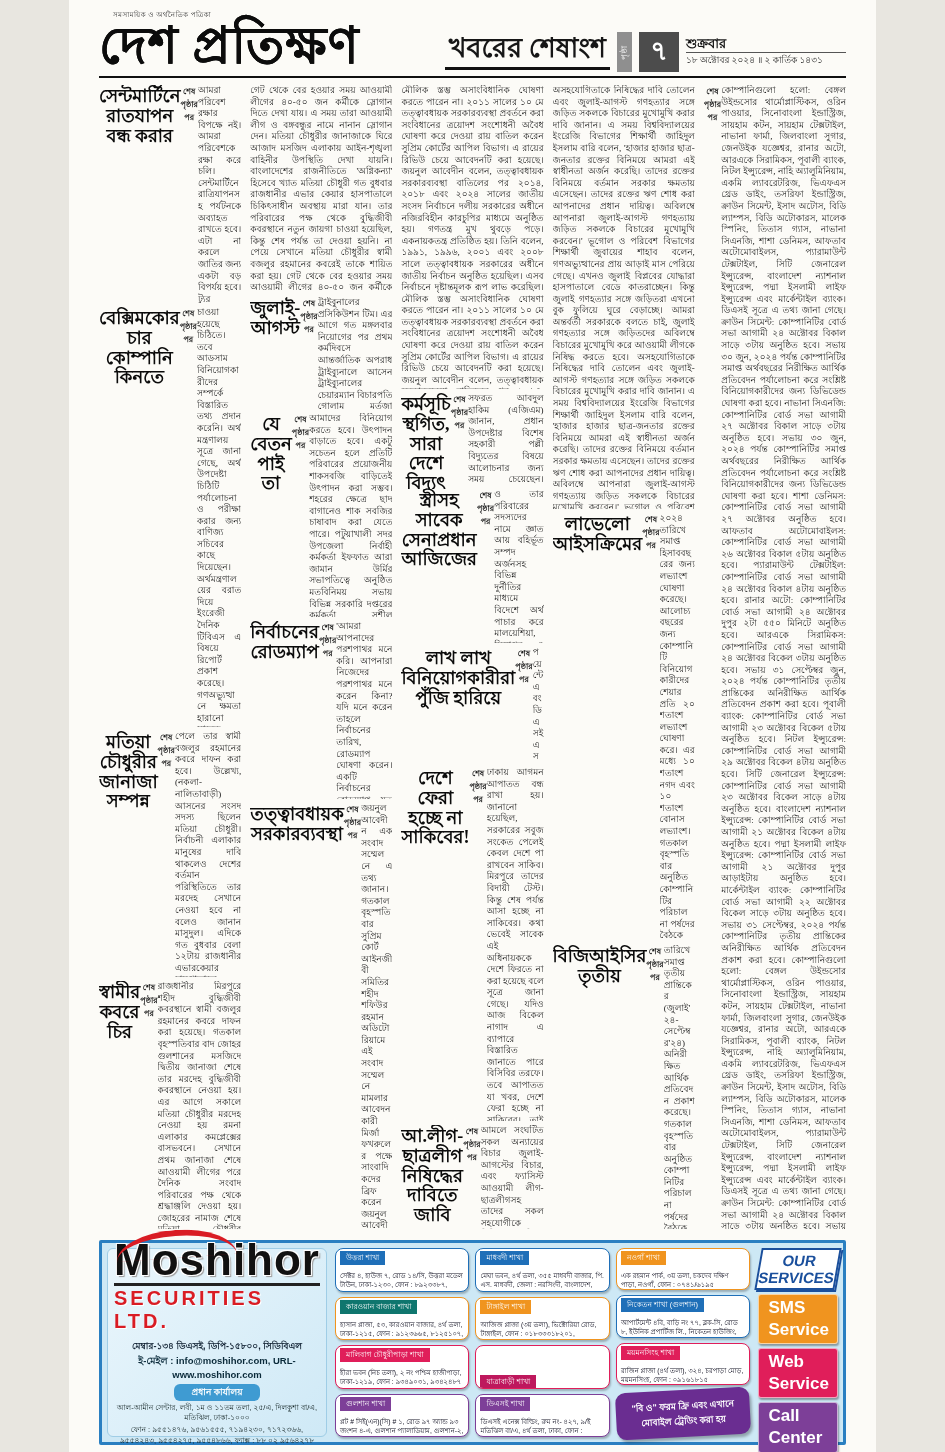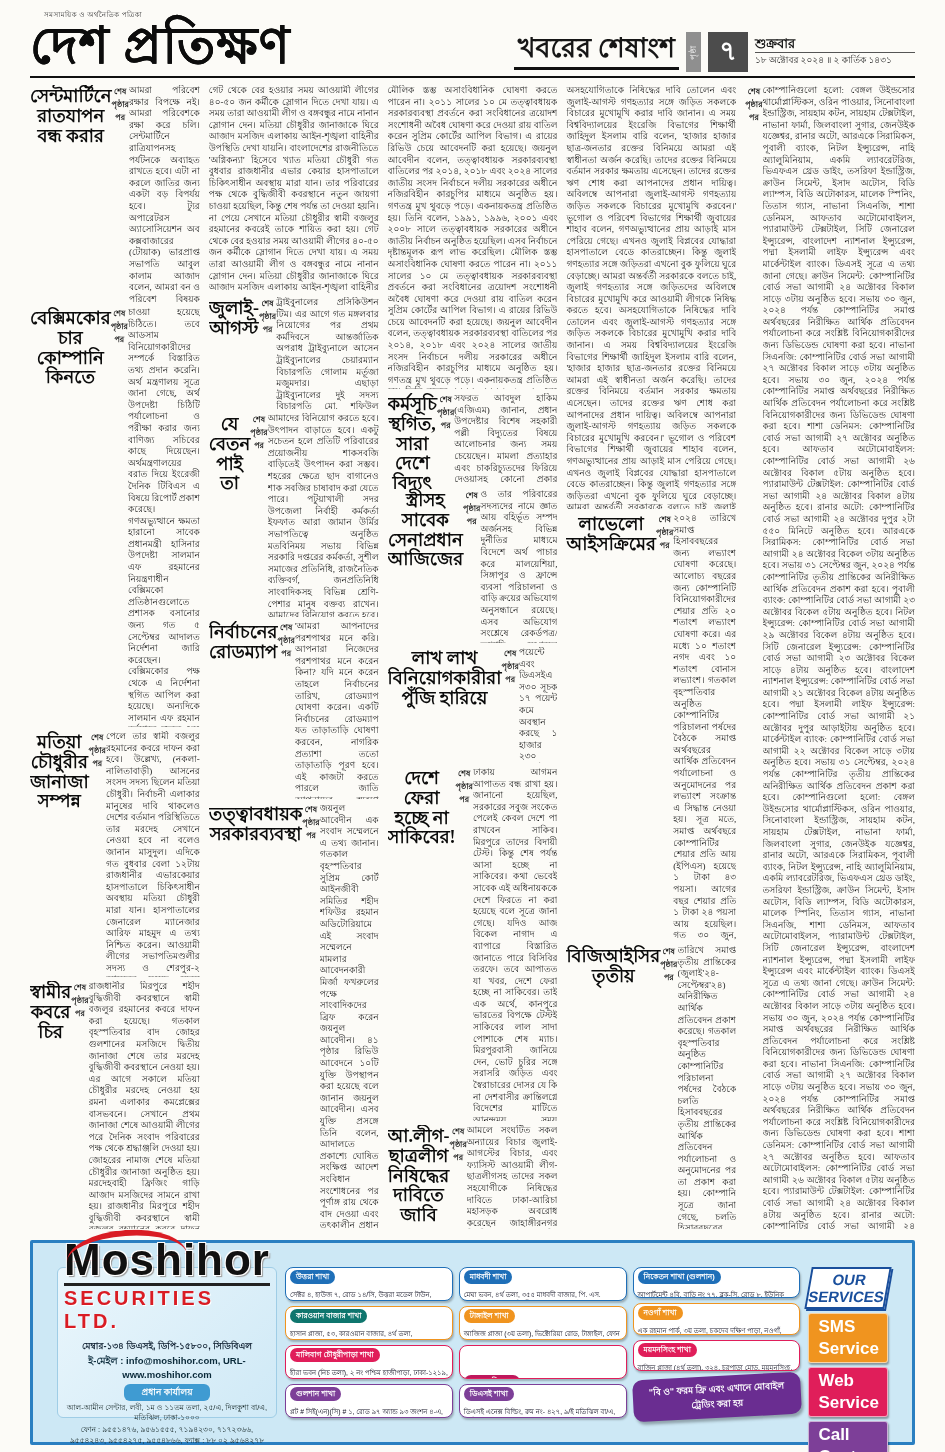--- a/index.html
+++ b/index.html
@@ -1,17 +1,17 @@
 <!DOCTYPE html>
 <html><head>
 <meta charset="utf-8">
 <style>
   html,body{margin:0;padding:0;background:#e8e6e0;}
   .page{
-    position:relative;width:945px;height:1452px;margin:0 auto;
+    position:relative;width:807px;height:1452px;margin:0 auto;
     background:#fcfbf7;color:#161616;
     font-family:"Liberation Serif","DejaVu Serif",serif;
     overflow:hidden;
   }
   
   .masthead{
     position:absolute;top:8px;left:30px;right:30px;height:64px;
     display:flex;justify-content:space-between;align-items:flex-end;
   }
   .brand{display:flex;flex-direction:column;line-height:1;}
@@ -34,39 +34,39 @@
   }
   .col{flex:1 1 0;min-width:0;display:flex;flex-direction:column;}
   .article{overflow:hidden;display:flex;flex-direction:row;padding-bottom:4px;box-sizing:border-box;}
   .headline{font-size:18px;font-weight:bold;text-align:center;line-height:1.1;margin:2px 0 1px 0;color:#0b0b0b;}
   .cont{font-size:8px;text-align:center;color:#222;margin-bottom:2px;font-weight:bold;}
   .body{flex:1 1 auto;min-height:0;overflow:hidden;font-size:9px;line-height:11.6px;text-align:justify;color:#1c1c1c;word-break:break-word;}
   
   .ad{
     position:absolute;left:30px;right:30px;top:1240px;height:205px;
     background:#cde8f5;border:3px solid #2a7fc1;border-radius:2px;
-    box-sizing:border-box;display:flex;gap:8px;padding:24px;
+    box-sizing:border-box;display:flex;gap:8px;padding:5px;
     font-family:"Liberation Sans","DejaVu Sans",sans-serif;
   }
   .ad-logo-card{width:286px;background:linear-gradient(135deg,#eaf6fc,#cfe9f6);border:1px solid #9fcde6;border-radius:6px;
     display:flex;flex-direction:column;align-items:center;justify-content:center;padding:4px 6px;box-sizing:border-box;}
   .moshihor{font-size:44px;font-weight:bold;color:#111;line-height:.95;letter-spacing:1px;position:relative;
     text-shadow:1px 1px 0 #fff,-1px -1px 0 #fff,1px -1px 0 #fff,-1px 1px 0 #fff,2px 2px 1px #999;}
   .swoosh{position:absolute;top:-9px;left:2px;width:120px;height:22px;border-top:6px solid #d91c24;border-radius:50%/100% 100% 0 0;transform:rotate(-4deg);}
   .securities{font-size:20px;font-weight:bold;color:#d91c24;letter-spacing:3px;border-top:3px solid #222;margin-top:2px;padding-top:1px;
     text-shadow:1px 1px 0 #fff;}
   .member-line{font-size:9px;font-weight:bold;color:#123;margin-top:6px;text-align:center;}
   .email-line{font-size:9.5px;font-weight:bold;color:#0a2a3a;text-align:center;}
   .head-office{background:#3f9bd2;color:#fff;font-size:9px;font-weight:bold;border-radius:6px;padding:1px 18px;margin-top:4px;}
   .hq-addr,.hq-phone{font-size:7.5px;color:#122;text-align:center;line-height:1.35;margin-top:2px;}
   .branch-cols{flex:1 1 auto;display:flex;gap:6px;}
   .bcol{flex:1 1 0;display:flex;flex-direction:column;gap:5px;min-width:0;}
   .bcard{background:#fff;border-radius:8px;border:1.5px solid #bbb;box-shadow:1px 2px 2px rgba(0,0,0,.25);
     padding:2px 4px 3px 4px;flex:1 1 0;min-height:0;overflow:hidden;}
-  .bname{display:inline-block;color:#fff;font-size:7.5px;font-weight:bold;border-radius:7px;padding:1px 6px;margin-bottom:2px;max-width:100%;white-space:nowrap;overflow:hidden;}
+  .bname{display:inline-block;color:#fff;font-size:7.5px;font-weight:normal;border-radius:0;padding:1px 6px;margin-bottom:2px;max-width:100%;white-space:nowrap;overflow:hidden;}
   .bdetails{font-size:6.8px;line-height:1.35;color:#112;}
   .note-blob{background:#6a2d91;color:#fff;border-radius:10px;transform:rotate(-3deg);padding:6px 6px;
     font-size:9px;font-weight:bold;text-align:center;flex:1 1 0;display:flex;align-items:center;justify-content:center;box-shadow:2px 3px 3px rgba(0,0,0,.3);}
   .services{width:150px;display:flex;flex-direction:column;gap:4px;}
   .svc-banner{background:#fff;border:2px solid #1a4f9c;color:#1a4f9c;font-size:15px;font-weight:bold;
     transform:skewX(-10deg);text-align:center;padding:2px 0;box-shadow:2px 2px 0 #1a4f9c;}
   .svc-btn{color:#fff;font-size:17px;font-weight:bold;border-radius:3px;padding:2px 0 2px 9px;
     box-shadow:1px 2px 2px rgba(0,0,0,.35);border:1px solid rgba(255,255,255,.6);line-height:1.3;}
 </style>
 </head>
@@ -214,22 +214,22 @@
           <div class="bcard" style="border-color: rgb(224, 30, 90);"><div class="bname" style="background: rgb(224, 30, 90);">মালিবাগ চৌধুরীপাড়া শাখা</div><div class="bdetails">হীরা ভবন (নিচ তলা), ২ নং পশ্চিম হাজীপাড়া, ঢাকা-১২১৯, ফোন : ৯৩৪৯০৩১, ৯৩৪২৪৮৭</div></div>
           <div class="bcard" style="border-color: rgb(125, 63, 152);"><div class="bname" style="background: rgb(125, 63, 152);">গুলশান শাখা</div><div class="bdetails">প্লট # সিই(এন)(সি) # ১, রোড ৯৭ অ্যান্ড ৯৩ জংশন ৪-এ, গুলশান প্যালাডিয়াম, গুলশান-২, ঢাকা ১২১২, ফোন : ০১৭৩২২৭৯২০৪</div></div>
         </div>
         <div class="bcol">
           <div class="bcard" style="border-color: rgb(31, 111, 184);"><div class="bname" style="background: rgb(31, 111, 184);">মাধবদী শাখা</div><div class="bdetails">মেঘা ভবন, ৪র্থ তলা, ৩৫৫ মাধবদী বাজার, পি. এস. মাধবদী, জেলা : নরসিংদী, বাংলাদেশ, ফোন : ০১৮১৭১১৬৯৪০</div></div>
           <div class="bcard" style="border-color: rgb(240, 148, 31);"><div class="bname" style="background: rgb(240, 148, 31);">টাঙ্গাইল শাখা</div><div class="bdetails">আজিজ প্লাজা (৩য় তলা), ভিক্টোরিয়া রোড, টাঙ্গাইল, ফোন : ০১৮৩৩৩১৮২০১, ০১৮৩৩৩১৮২০৩</div></div>
           <div class="bcard" style="border-color: rgb(224, 30, 90);"><div class="bname" style="background: #be185d; margin-top: 27px;">যাত্রাবাড়ী শাখা</div><div class="bdetails">৪০/২, সামিউল্লাহ প্লাজা (৬ষ্ঠ তলা), শহীদ ফারুক সড়ক, যাত্রাবাড়ী, ঢাকা, ফোন : ৭৫৪৩২৯৯, ৭৫৪৪৯২৬</div></div>
           <div class="bcard" style="border-color: rgb(125, 63, 152);"><div class="bname" style="background: rgb(125, 63, 152);">ডিএসই শাখা</div><div class="bdetails">ডিএসই এনেক্স বিল্ডিং, রুম নং- ৪২৭, ৯/ই মতিঝিল বা/এ, ৪র্থ তলা, ঢাকা, ফোন : ৯৫৬৪৪০১</div></div>
         </div>
         <div class="bcol">
+          <div class="bcard" style="border-color: rgb(240, 148, 31);"><div class="bname" style="background: rgb(240, 148, 31);">নওগাঁ শাখা</div><div class="bdetails">এক রহমান পার্ক, ৩য় তলা, চকদেব দক্ষিণ পাড়া, নওগাঁ, ফোন : ০৭৪১/৬১৯৫</div></div>
           <div class="bcard" style="border-color: rgb(31, 111, 184);"><div class="bname" style="background: rgb(31, 111, 184);">নিকেতন শাখা (গুলশান)</div><div class="bdetails">আপার্টমেন্ট ৪বি, বাড়ি নং ৭৭, ব্লক-সি, রোড ৮, ইউনিক প্রপার্টিজ লি., নিকেতন হাউজিং, নিকেতন, ঢাকা-১২১২, ফোন : ৯৮৯৩৩৪৭, ৯৮৯৩৩৪৮</div></div>
-          <div class="bcard" style="border-color: rgb(240, 148, 31);"><div class="bname" style="background: rgb(240, 148, 31);">নওগাঁ শাখা</div><div class="bdetails">এক রহমান পার্ক, ৩য় তলা, চকদেব দক্ষিণ পাড়া, নওগাঁ, ফোন : ০৭৪১/৬১৯৫</div></div>
           <div class="bcard" style="border-color: rgb(224, 30, 90);"><div class="bname" style="background: rgb(224, 30, 90);">ময়মনসিংহ শাখা</div><div class="bdetails">রাজিন প্লাজা (৪র্থ তলা), ৩২৪, চরপাড়া মোড়, ময়মনসিংহ, ফোন : ০৯১৬১৮১৫</div></div>
           <div class="note-blob">"বি ও" ফরম ফ্রি এবং এখানে মোবাইল ট্রেডিং করা হয়</div>
         </div>
       </div>
     <div class="services">
       <div class="svc-banner">OUR SERVICES</div>
     <div class="svc-btn" style="background: rgb(240, 148, 31);">SMS Service</div>
         <div class="svc-btn" style="background: rgb(224, 30, 90);">Web Service</div>
         <div class="svc-btn" style="background: rgb(125, 63, 152);">Call Center</div>
         <div class="svc-btn" style="background: rgb(31, 111, 184);">Phone Trade</div>

